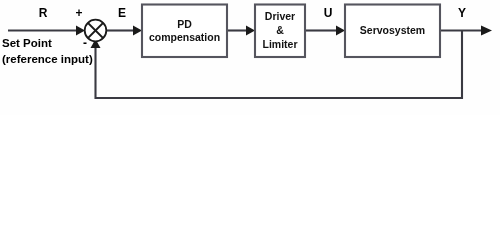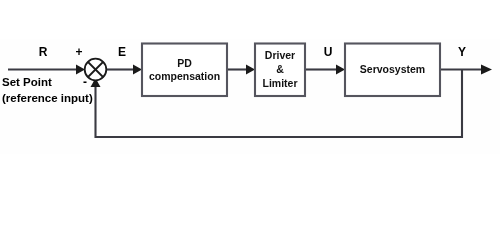--- a/index.html
+++ b/index.html
@@ -7,21 +7,20 @@
     padding: 0;
     background: #ffffff;
   }
   #stage {
     position: relative;
     width: 500px;
     height: 115px;
     background: #fefefe;
     font-family: "Liberation Sans", sans-serif;
     overflow: hidden;
-    margin-top: 39px;
   }
   #diagram-svg {
     position: absolute;
     left: 0;
     top: 0;
     width: 500px;
     height: 115px;
   }
   .blk-text {
     font-family: "Liberation Sans", sans-serif;

